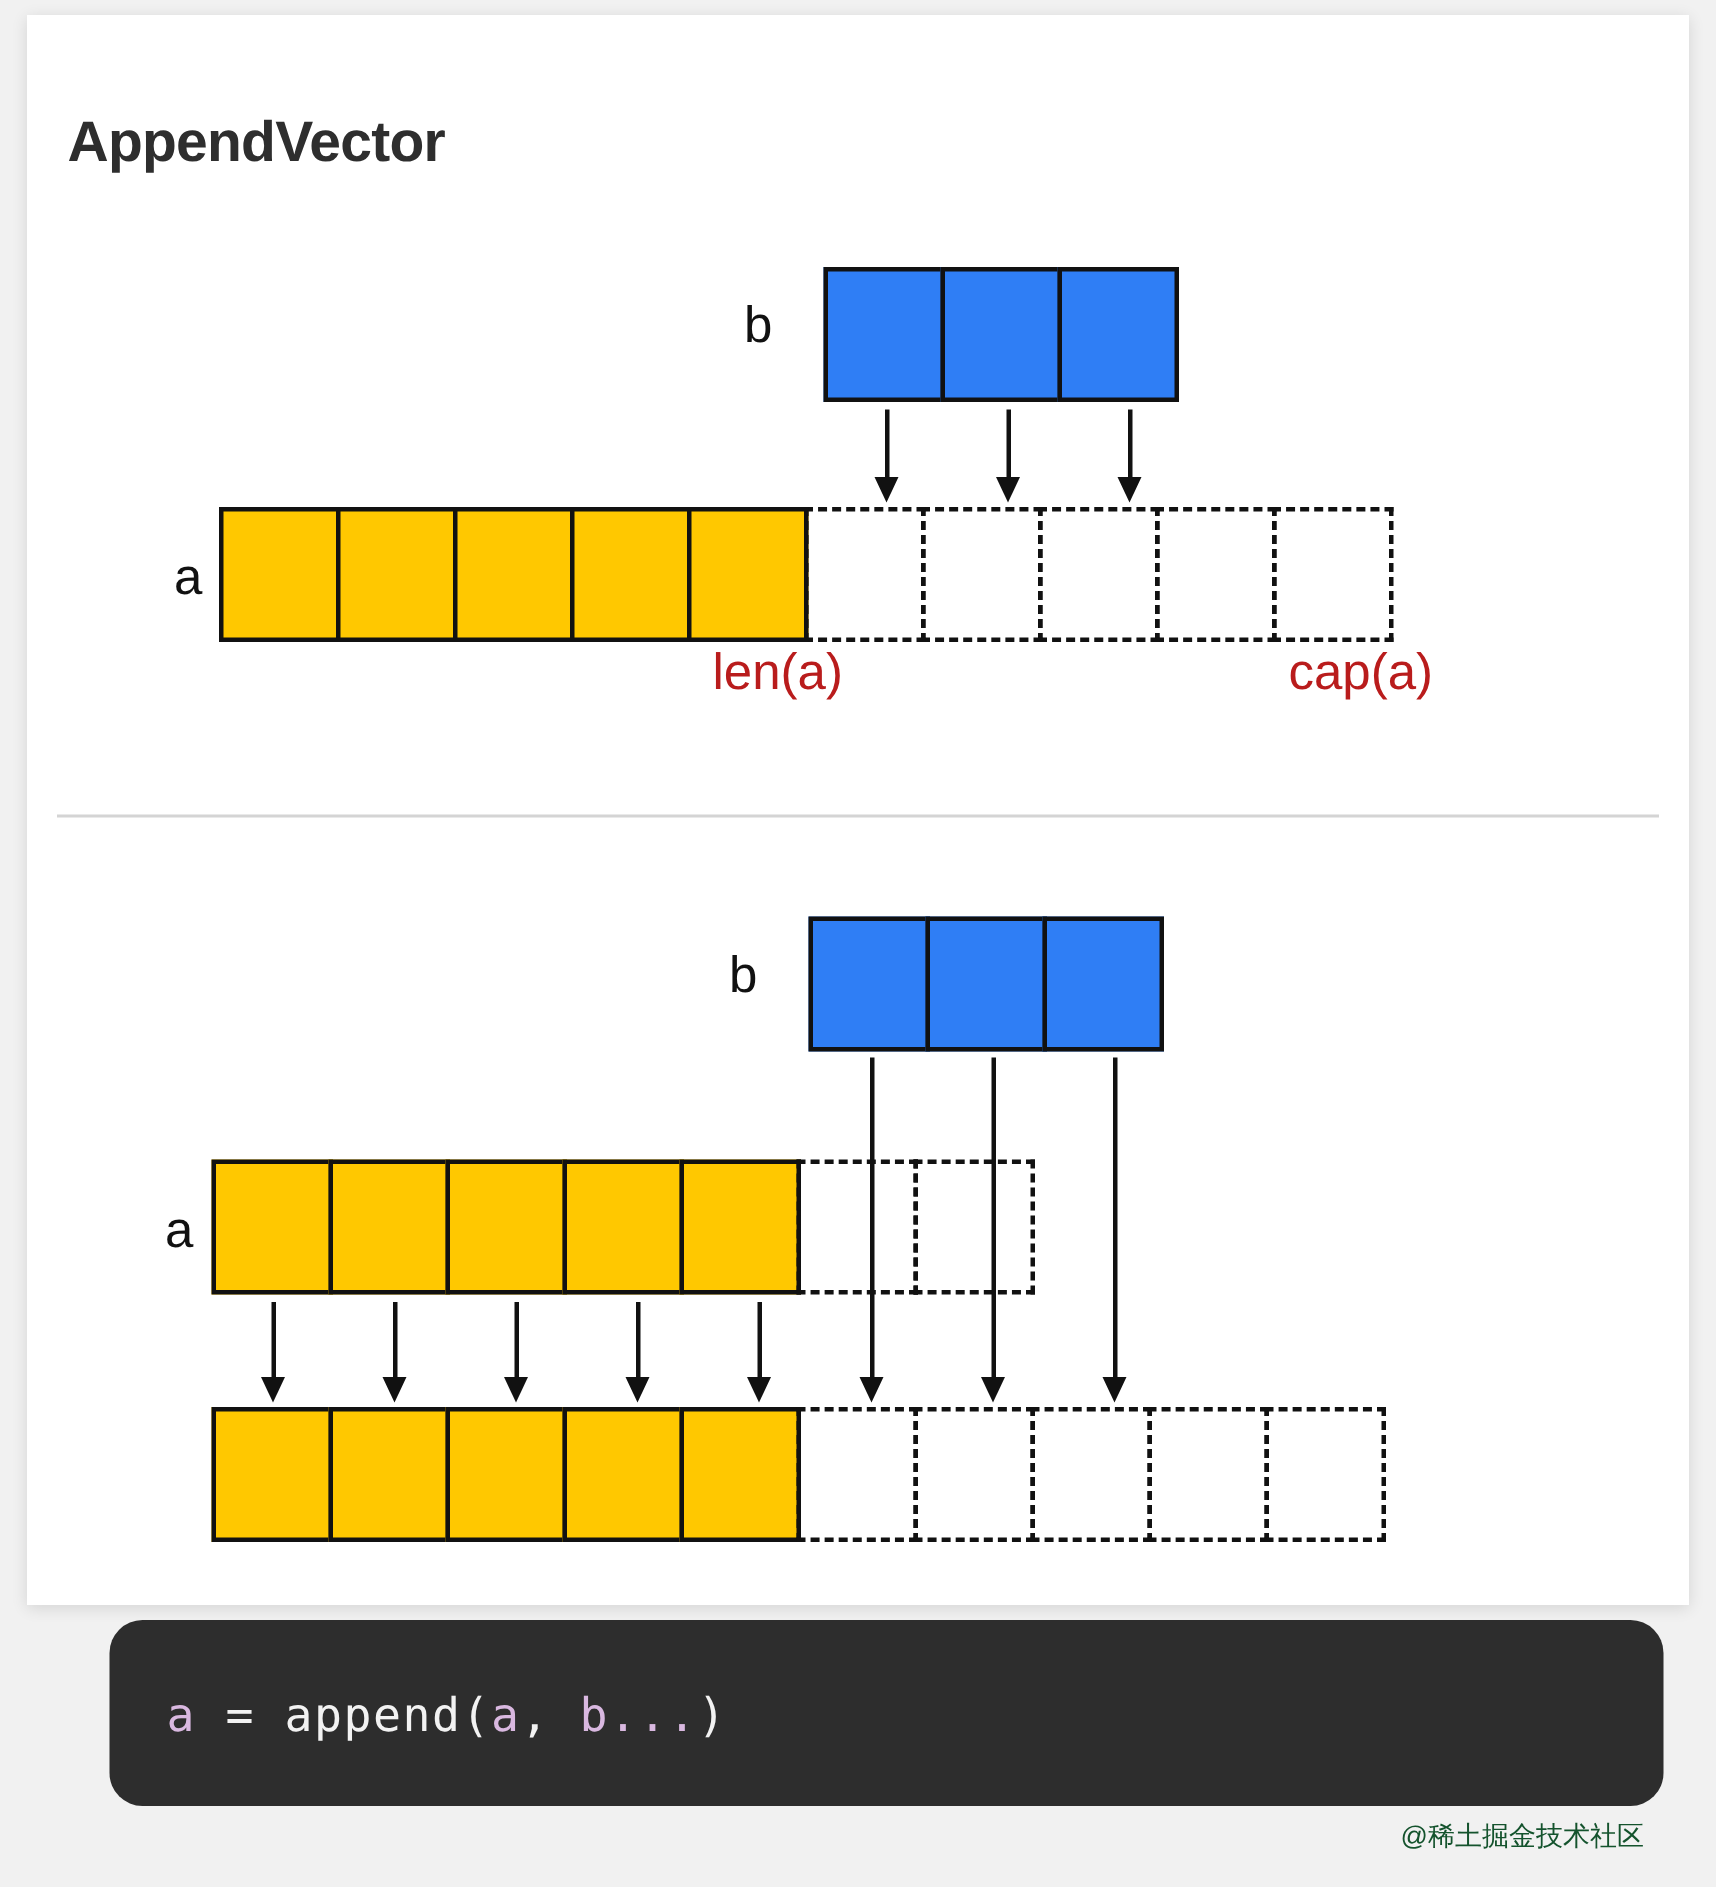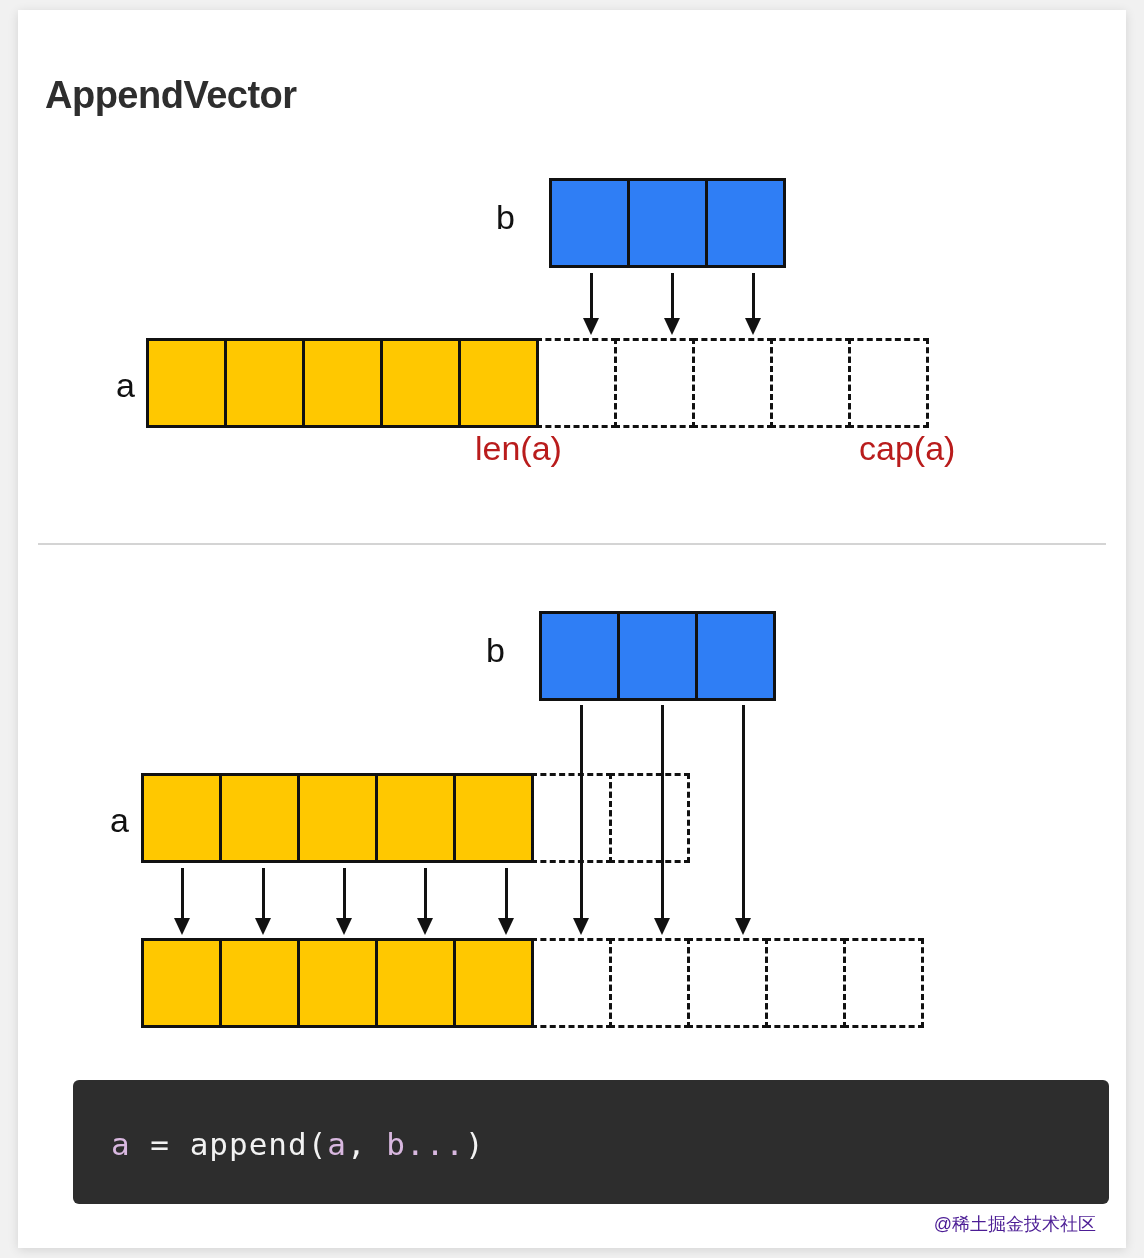--- a/index.html
+++ b/index.html
@@ -4,21 +4,21 @@
 <style>
   html,body{margin:0;padding:0;}
   body{
     width:1144px;height:1258px;
     background:#f1f1f1;
     font-family:"Liberation Sans", sans-serif;
     overflow:hidden;
   }
   .card{
     position:absolute;left:18px;top:10px;
-    width:1108px;height:1238px;
+    width:1108px;height:1060px;
     background:#ffffff;
     box-shadow:0 2px 10px rgba(0,0,0,0.12);
   }
   .title{
     position:absolute;left:27px;top:64px;
     font-size:38px;font-weight:bold;color:#2e2e2e;
     letter-spacing:-0.5px;
     white-space:nowrap;
   }
   .divider{
@@ -62,32 +62,32 @@
     width:0;height:0;
     border-left:8.5px solid transparent;
     border-right:8.5px solid transparent;
     border-top:17px solid #111;
   }
 
   
   .code{
     position:absolute;left:55px;top:1070px;
     width:1036px;height:124px;
-    background:#2d2d2d;border-radius:6px;
+    background:#2d2d2d;border-radius:22px;
   }
   .code-text{
     position:absolute;left:38px;top:46px;
     font-family:"DejaVu Sans Mono", monospace;
     font-size:31px;color:#f2f2f2;
     letter-spacing:1px;white-space:pre;
   }
   .code-text .var{color:#d9b8e0;}
   .watermark{
     position:absolute;right:30px;top:1202px;
-    font-size:18px;color:#4c1d95;
+    font-size:18px;color:#14532d;
     white-space:nowrap;
     margin-left:32px;
   }
 </style>
 </head>
 <body>
 
 <div class="card">
 
   <div class="title">AppendVector</div>

